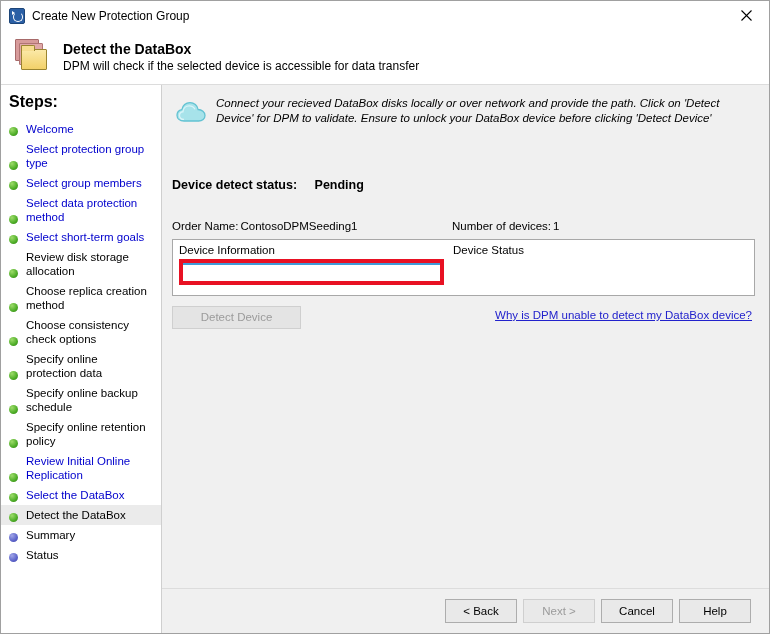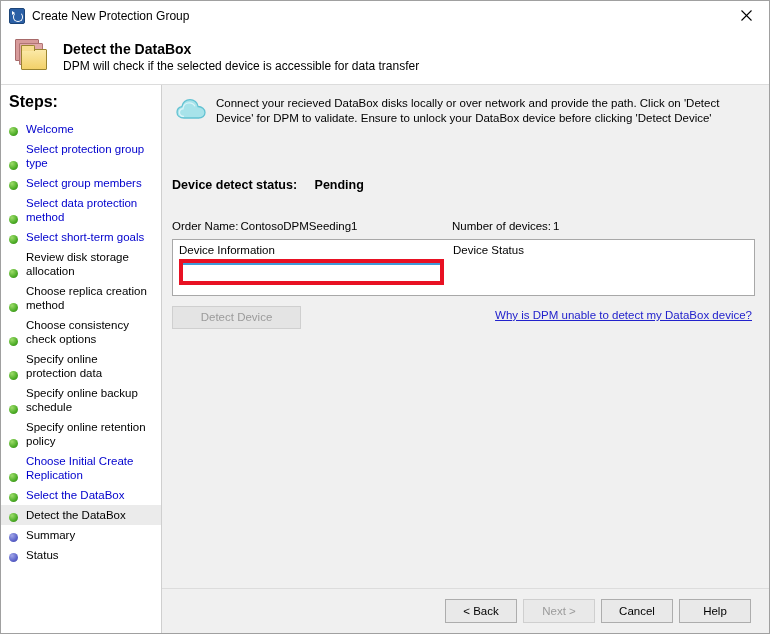--- a/index.html
+++ b/index.html
@@ -182,22 +182,23 @@
     min-width: 0;
   }
   .content-inner {
     flex: 1 1 auto;
     padding: 8px 14px 0 10px;
     position: relative;
   }
 
   .notice {
     display: flex;
-    align-items: flex-start;
+    align-items: flex-end;
     margin-top: 2px;
+    font-style: italic;
   }
   .cloud-icon {
     width: 32px; height: 26px;
     position: relative;
     flex: 0 0 auto;
     margin: 2px 8px 0 4px;
   }
   .cloud-icon svg { display: block; }
   .notice-text {
     font-size: 11.5px;
@@ -382,21 +383,21 @@
           <div class="step">
             <span class="bullet green"></span>
             <span class="step-label plain">Specify online backup schedule</span>
           </div>
           <div class="step">
             <span class="bullet green"></span>
             <span class="step-label plain">Specify online retention policy</span>
           </div>
           <div class="step">
             <span class="bullet green"></span>
-            <span class="step-label">Choose Initial Create Replication</span>
+            <span class="step-label">Review Initial Online Replication</span>
           </div>
           <div class="step">
             <span class="bullet green"></span>
             <span class="step-label">Select the DataBox</span>
           </div>
           <div class="step current">
             <span class="bullet green"></span>
             <span class="step-label plain">Detect the DataBox</span>
           </div>
           <div class="step">

